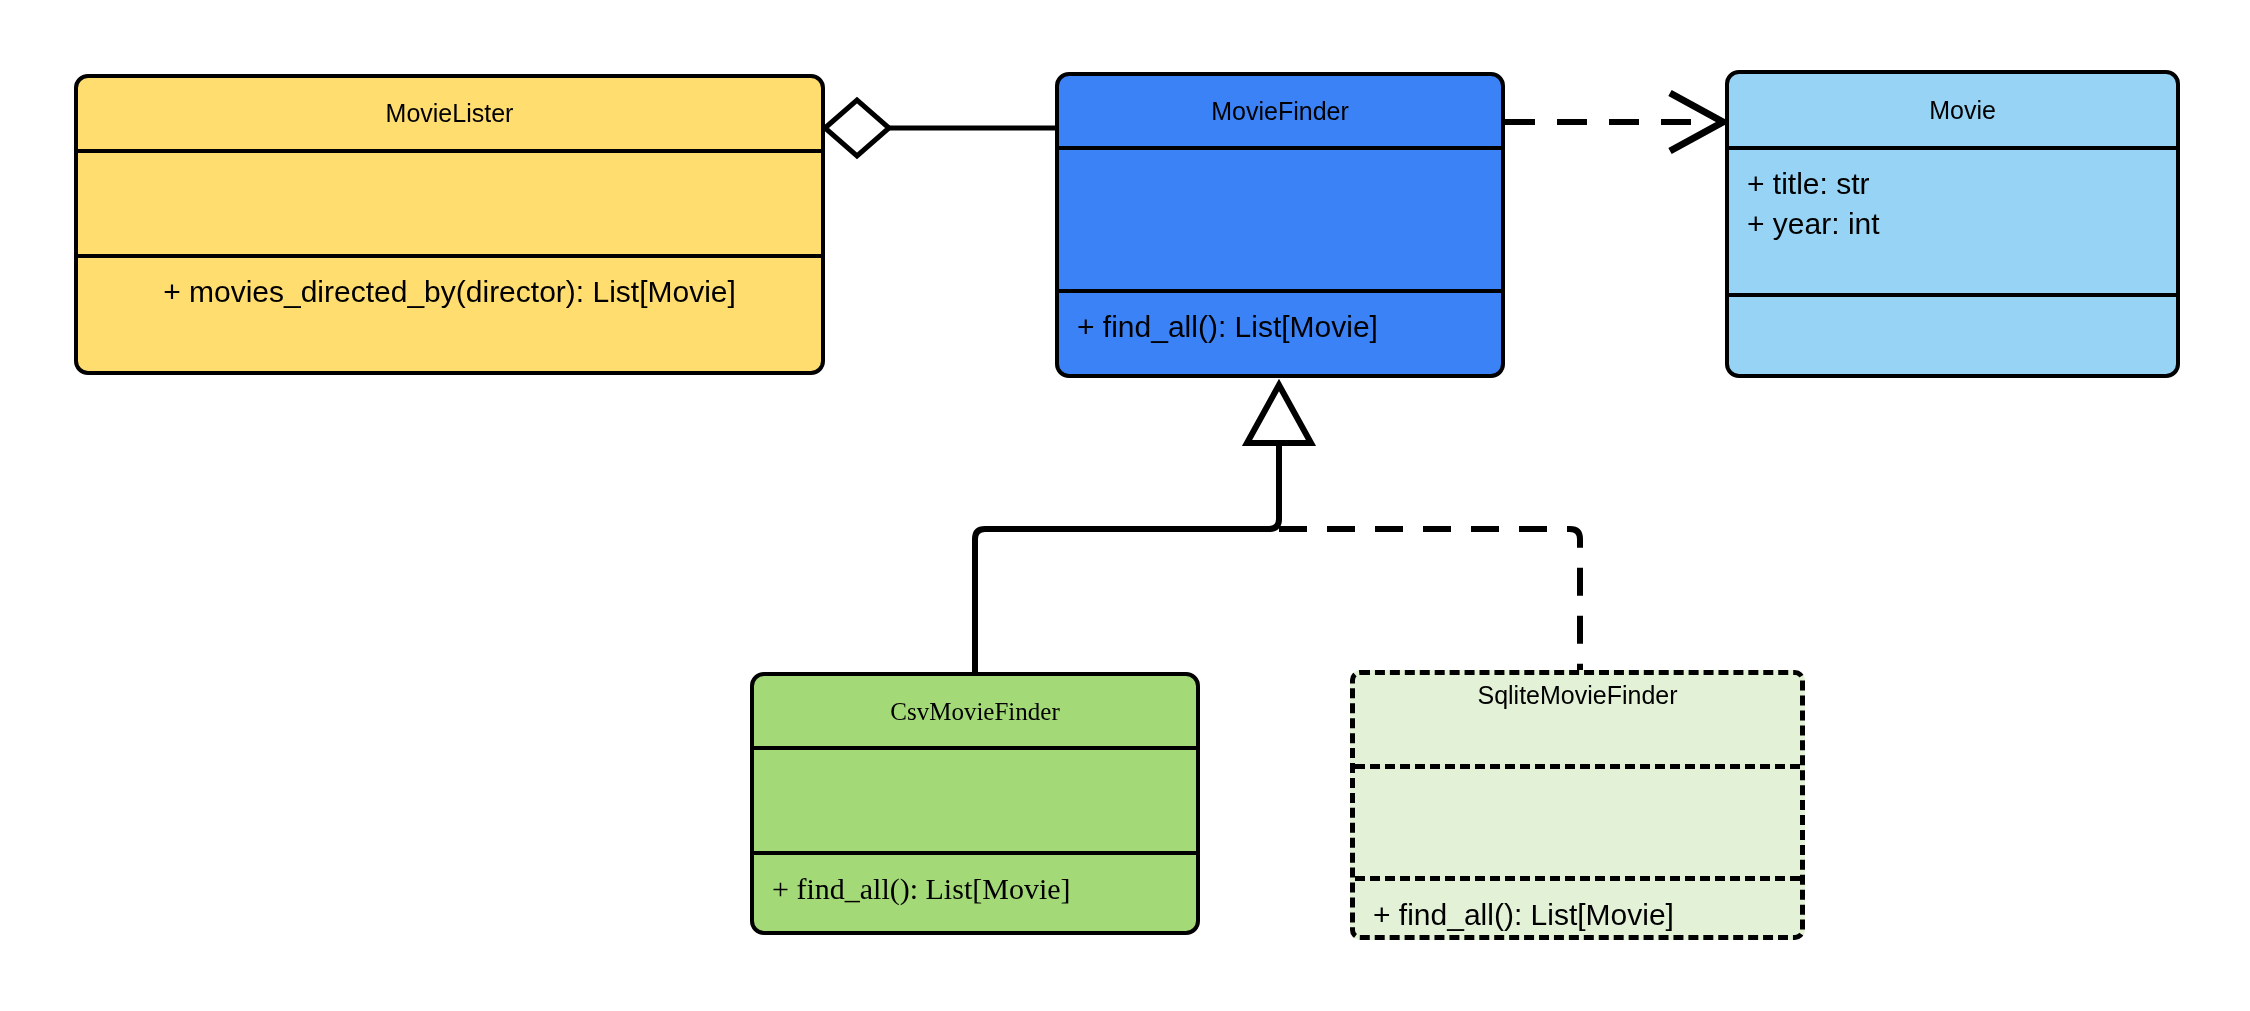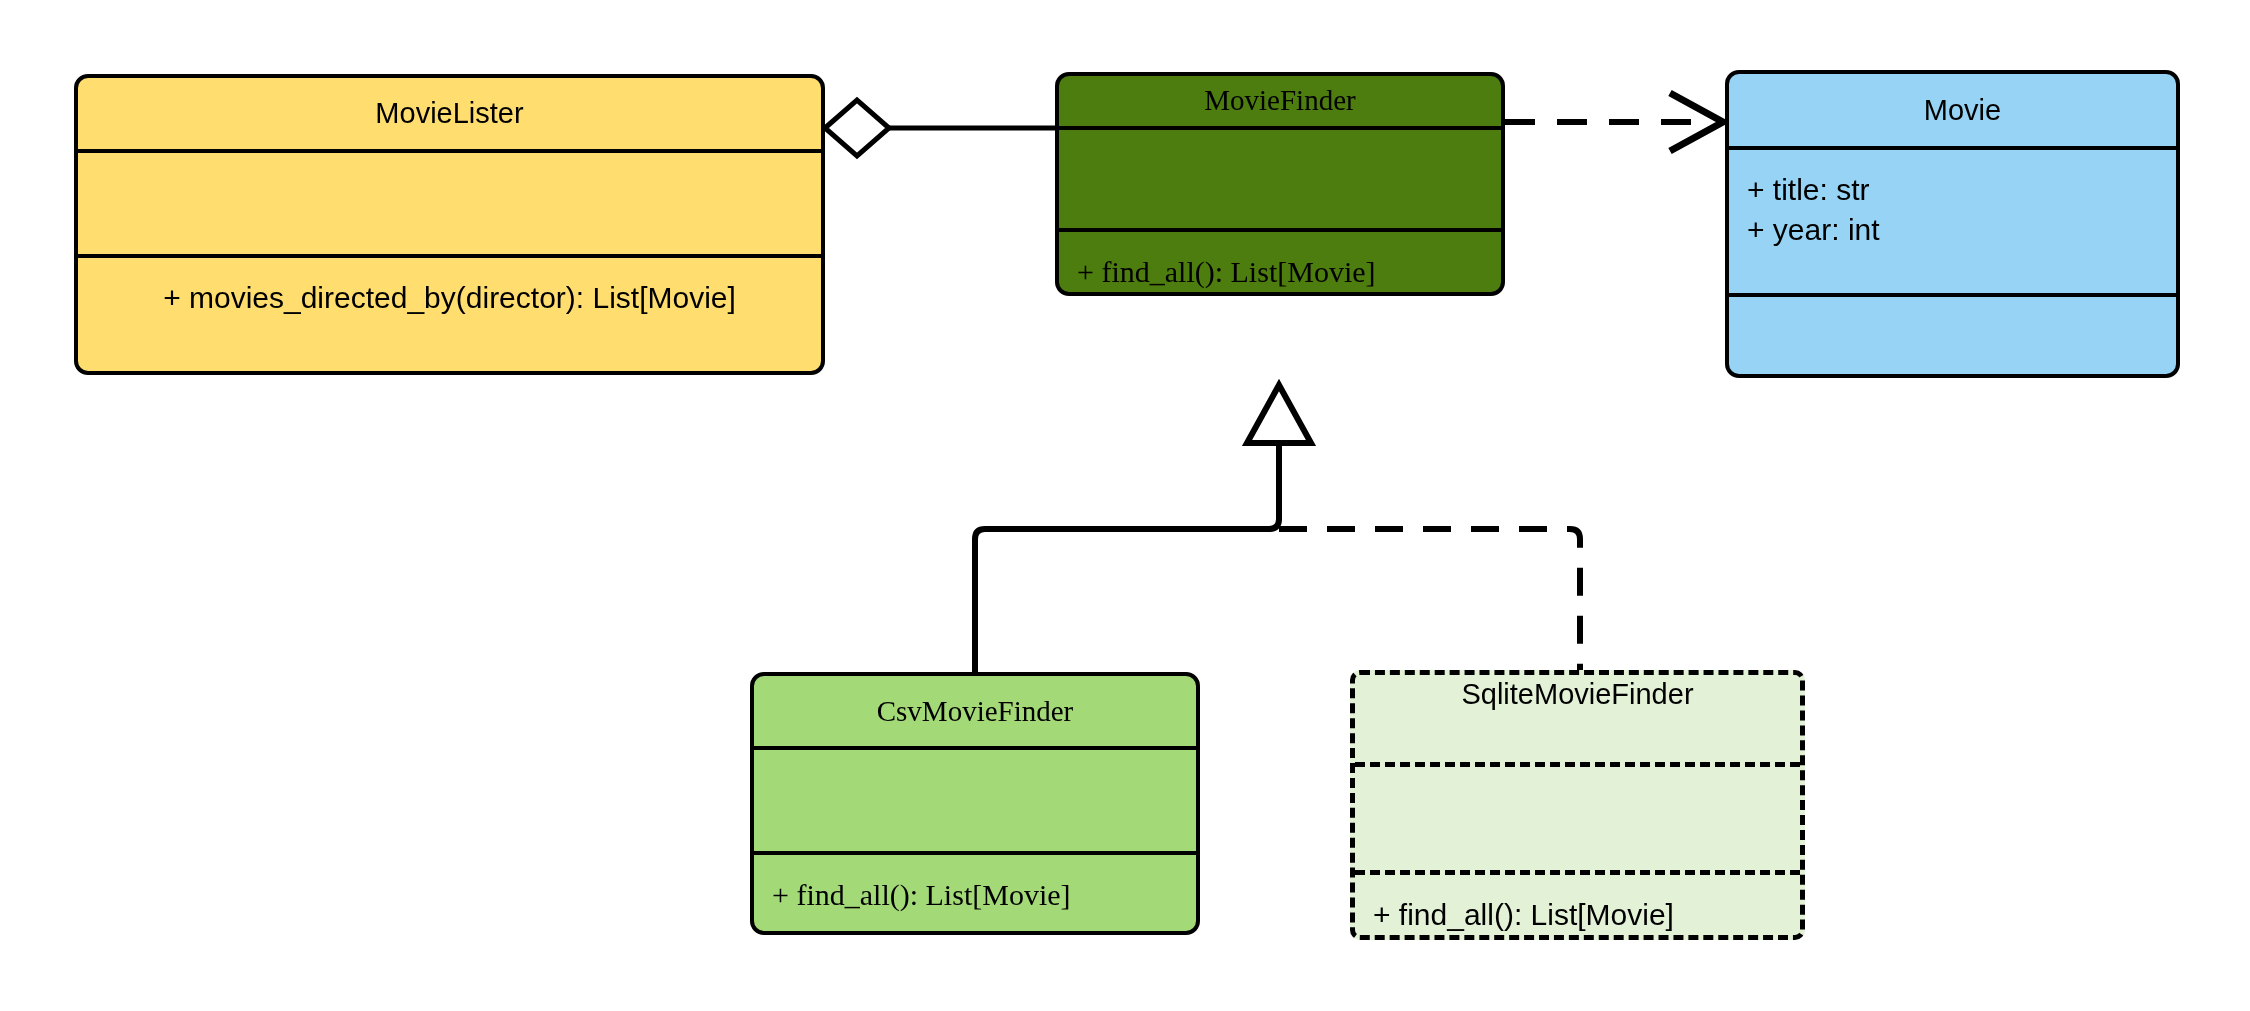--- a/index.html
+++ b/index.html
@@ -52,27 +52,27 @@
     align-items: center;
     justify-content: center;
   }
   .compartment.divider {
     border-top: 4px solid #000000;
   }
   .uml-class.dashed .compartment.divider {
     border-top: 5px dashed #000000;
   }
   .class-title {
-    font-size: 29px;
+    font-size: 25px;
     color: #000000;
     line-height: 1;
     white-space: nowrap;
   }
   .member-list {
-    padding: 20px 18px 0 18px;
+    padding: 14px 18px 0 18px;
     display: flex;
     flex-direction: column;
   }
   .member {
     font-size: 30px;
     color: #000000;
     line-height: 1.32;
     white-space: nowrap;
   }
   .empty-compartment {
@@ -109,21 +109,21 @@
   <div class="uml-class" id="class-movie-lister" style="left:74px; top:74px; width:751px; height:301px; background:#FFDD6E;">
     <div class="compartment name-compartment" style="height:71px;">
       <span class="class-title">MovieLister</span>
     </div>
     <div class="compartment divider empty-compartment" style="height:105px;"></div>
     <div class="compartment divider member-list" style="flex:1;text-align:center;">
       <span class="member">+ movies_directed_by(director): List[Movie]</span>
     </div>
   </div>
 
-  <div class="uml-class" id="class-movie-finder" style="left:1055px; top:72px; width:450px; height:224px; background:#4d7c0f;font-family:Liberation Serif, serif;">
+  <div class="uml-class" id="class-movie-finder" style="left:1055px; top:72px; width:450px; height:306px; background:#3b82f6;">
     <div class="compartment name-compartment" style="height:70px;">
       <span class="class-title">MovieFinder</span>
     </div>
     <div class="compartment divider empty-compartment" style="height:143px;"></div>
     <div class="compartment divider member-list" style="flex:1;">
       <span class="member">+ find_all(): List[Movie]</span>
     </div>
   </div>
 
   <div class="uml-class" id="class-movie" style="left:1725px; top:70px; width:455px; height:308px; background:#96D3F4;">

